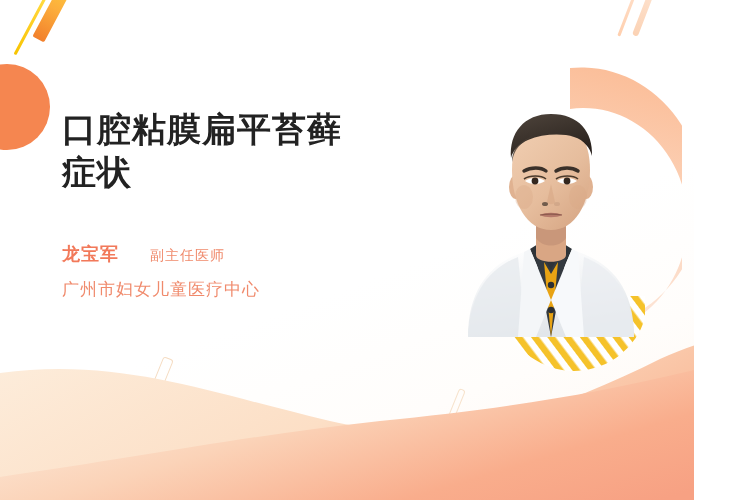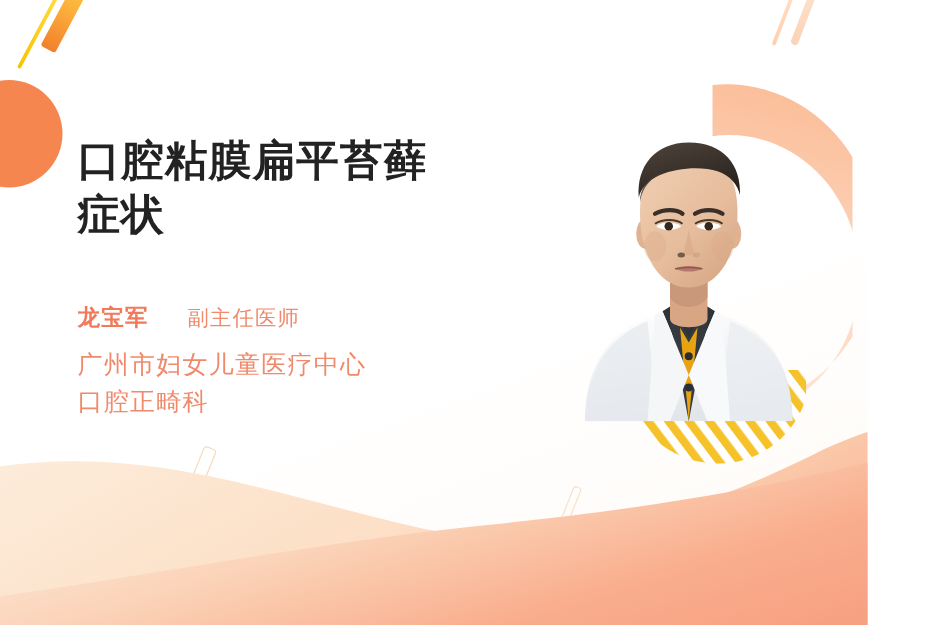--- a/index.html
+++ b/index.html
@@ -121,27 +121,27 @@
     gap:31px;
     margin-bottom:11px;
   }
   #doctor-name{
     font-size:18px;
     font-weight:700;
     color:#f2795a;
     letter-spacing:1px;
   }
   #doctor-rank{
-    font-size:17px;
+    font-size:14px;
     font-weight:400;
     color:#f08a6c;
     letter-spacing:1px;
   }
   #hospital-name,#department-name{
-    font-size:20px;
+    font-size:17px;
     font-weight:400;
     color:#f08a6c;
     line-height:1.5;
     letter-spacing:1px;
   }
 </style>
 </head>
 <body>
 
 <div id="card">
@@ -279,17 +279,16 @@
   <div id="text-block">
     <h1 id="page-title">口腔粘膜扁平苔藓
 症状</h1>
 
     <div id="doctor-info">
       <div class="line-name">
         <span id="doctor-name">龙宝军</span>
         <span id="doctor-rank">副主任医师</span>
       </div>
       <div id="hospital-name">广州市妇女儿童医疗中心</div>
-      <div id="department-name">口腔正畸科</div>
     </div>
   </div>
 
 </div>
 
 </body></html>

